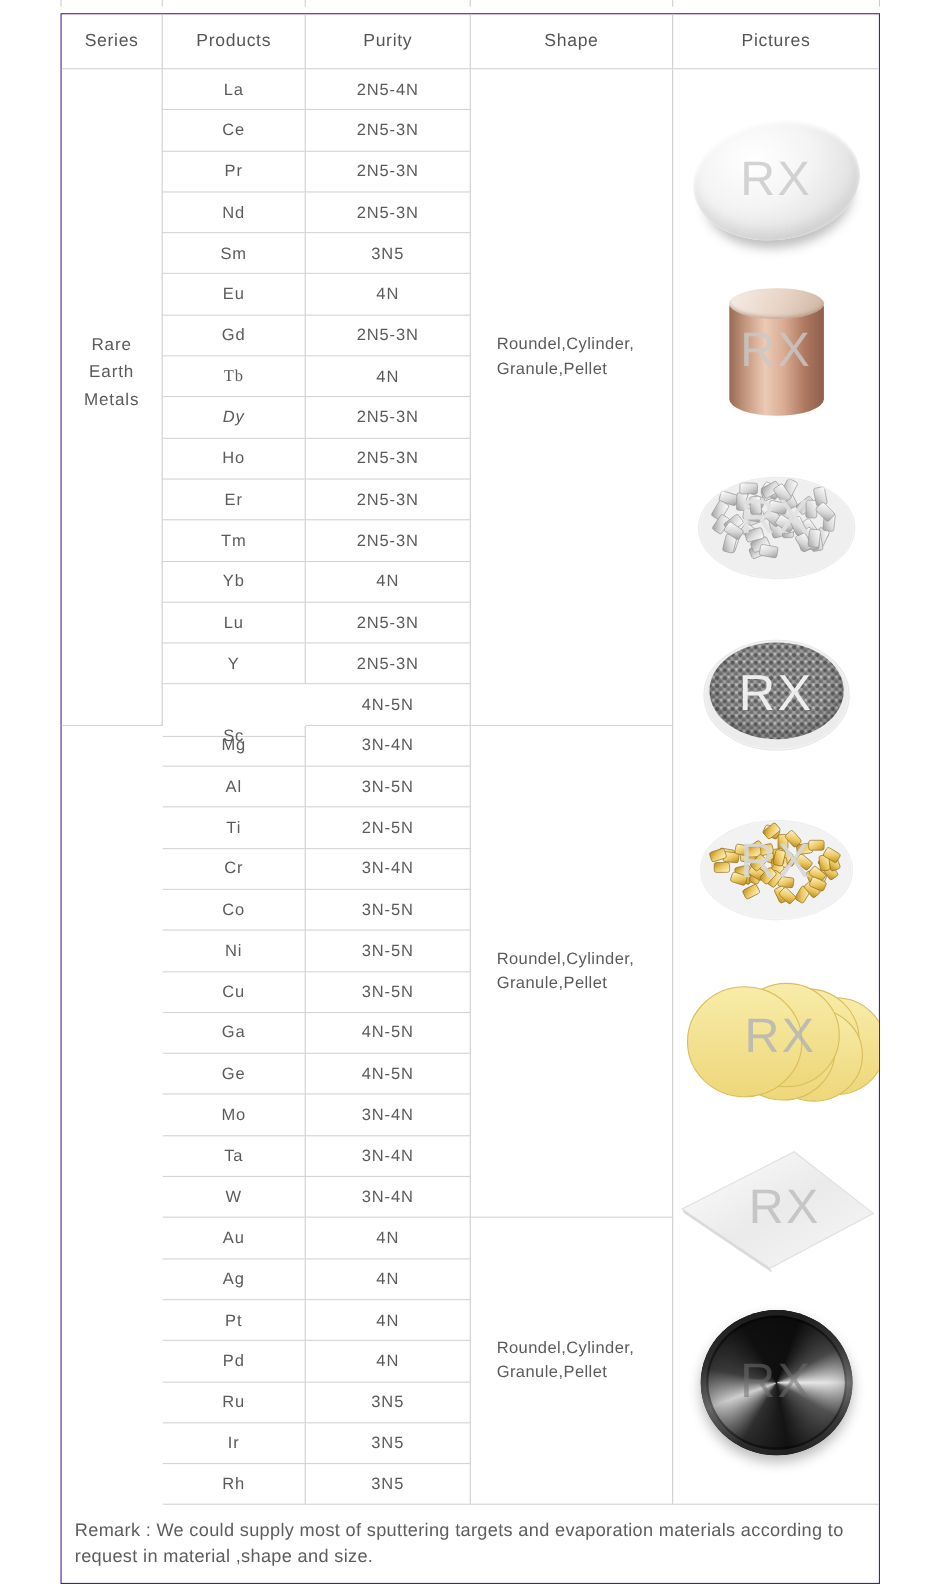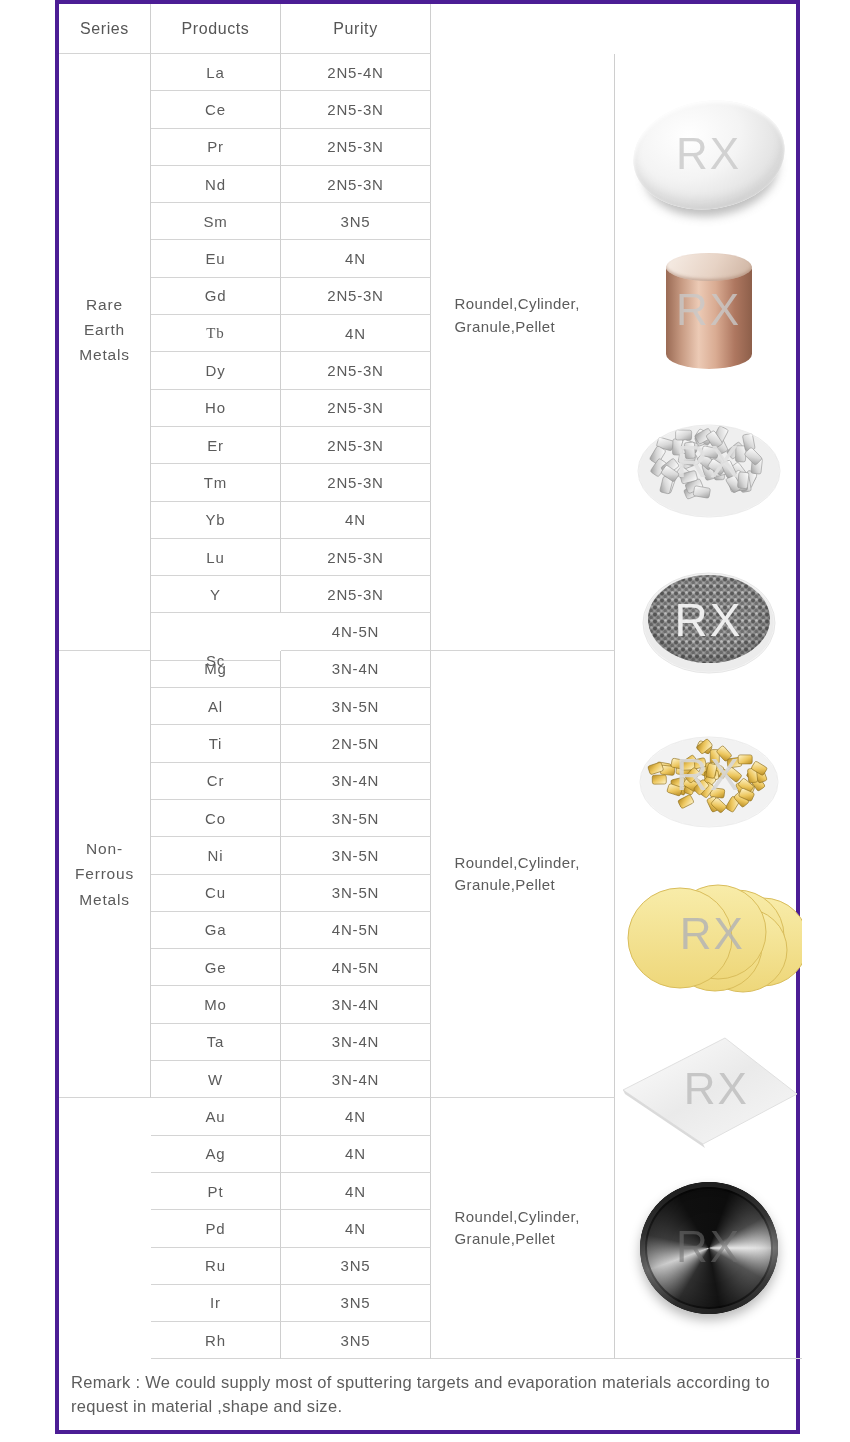--- a/index.html
+++ b/index.html
@@ -4,23 +4,23 @@
 <style>
   * { box-sizing: border-box; }
   html,body { margin:0; padding:0; background:#ffffff; }
   .page {
     position:relative; width:850px; height:1442px; background:#ffffff;
     font-family:"Liberation Sans", sans-serif; overflow:hidden;
   }
   .stub { position:absolute; top:0; width:1px; height:6px; background:#cfcfcf; }
 
   .grid {
-    position:absolute; left:55px; top:0; width:745px;
+    position:absolute; left:55px; top:12px; width:745px;
     display:grid; grid-template-columns:92px 130px 150px 184px 187px;
-    border:4px solid #4c1d95; background:#ffffff;
+    border:1px solid #4c1d95; background:#ffffff;
   }
   .cell {
     border-right:1px solid #cecece; border-bottom:1px solid #d4d4d4;
     display:flex; align-items:center; justify-content:center;
     color:#5b5b5b; font-size:15px; letter-spacing:0.8px;
   }
   .last { border-right:none; }
   .header-cell { font-size:16px; color:#565656; letter-spacing:0.6px; }
 
   .series-cell { }
@@ -106,20 +106,22 @@
   <div class="stub" style="left:147px"></div>
   <div class="stub" style="left:277px"></div>
   <div class="stub" style="left:427px"></div>
   <div class="stub" style="left:611px"></div>
   <div class="stub" style="left:799px"></div>
 
   <div class="grid" id="grid" style="grid-template-rows: 50px repeat(35, 37.3px) minmax(71px, auto);">
     <div class="cell header-cell" style="grid-column:1;grid-row:1">Series</div>
     <div class="cell header-cell" style="grid-column:2;grid-row:1">Products</div>
     <div class="cell header-cell" style="grid-column:3;grid-row:1">Purity</div>
+    <div class="cell header-cell" style="grid-column:4;grid-row:1">Shape</div>
+    <div class="cell header-cell last" style="grid-column:5;grid-row:1">Pictures</div>
 
     <div class="cell pictures-cell last" id="pictures-cell" style="grid-area: 2 / 5 / 37;">
 
       <div class="pic p1">
         <div class="disc1"></div>
         <span class="wm">RX</span>
       </div>
 
       <div class="pic p2">
         <div class="cyl">
@@ -337,41 +339,38 @@
       <div class="cell product-cell" style="grid-area: 5 / 2;">Nd</div>
       <div class="cell purity-cell" style="grid-area: 5 / 3;">2N5-3N</div>
       <div class="cell product-cell" style="grid-area: 6 / 2;">Sm</div>
       <div class="cell purity-cell" style="grid-area: 6 / 3;">3N5</div>
       <div class="cell product-cell" style="grid-area: 7 / 2;">Eu</div>
       <div class="cell purity-cell" style="grid-area: 7 / 3;">4N</div>
       <div class="cell product-cell" style="grid-area: 8 / 2; text-align: right;">Gd</div>
       <div class="cell purity-cell" style="grid-area: 8 / 3;">2N5-3N</div>
       <div class="cell product-cell" style="grid-area: 9 / 2; font-family: Liberation Serif, serif;">Tb</div>
       <div class="cell purity-cell" style="grid-area: 9 / 3;">4N</div>
-      <div class="cell product-cell" style="grid-area: 10 / 2;">Dy</div>
+      <div class="cell product-cell" style="grid-area: 10 / 2; font-style: italic;">Dy</div>
       <div class="cell purity-cell" style="grid-area: 10 / 3;">2N5-3N</div>
       <div class="cell product-cell" style="grid-area: 11 / 2;">Ho</div>
       <div class="cell purity-cell" style="grid-area: 11 / 3;">2N5-3N</div>
       <div class="cell product-cell" style="grid-area: 12 / 2;">Er</div>
       <div class="cell purity-cell" style="grid-area: 12 / 3;">2N5-3N</div>
       <div class="cell product-cell" style="grid-area: 13 / 2;">Tm</div>
       <div class="cell purity-cell" style="grid-area: 13 / 3;">2N5-3N</div>
       <div class="cell product-cell" style="grid-area: 14 / 2;">Yb</div>
       <div class="cell purity-cell" style="grid-area: 14 / 3;">4N</div>
       <div class="cell product-cell" style="grid-area: 15 / 2;">Lu</div>
       <div class="cell purity-cell" style="grid-area: 15 / 3;">2N5-3N</div>
       <div class="cell product-cell" style="grid-area: 16 / 2;">Y</div>
       <div class="cell purity-cell" style="grid-area: 16 / 3;">2N5-3N</div>
       <div class="cell product-cell" style="grid-area: 17 / 2; margin-top: 47px;">Sc</div>
       <div class="cell purity-cell" style="grid-area: 17 / 3;">4N-5N</div>
       <div class="cell shape-cell lift-shape" style="grid-area: 2 / 4 / 18;">
         <div class="shape-text">Roundel,Cylinder, Granule,Pellet</div>
-      </div>
-      <div class="cell series-cell" style="grid-area: 18 / 1 / 30;">
-        <div class="series-text">Non-Ferrous Metals</div>
       </div>
       <div class="cell product-cell" style="grid-area: 18 / 2;">Mg</div>
       <div class="cell purity-cell" style="grid-area: 18 / 3;">3N-4N</div>
       <div class="cell product-cell" style="grid-area: 19 / 2;">Al</div>
       <div class="cell purity-cell" style="grid-area: 19 / 3;">3N-5N</div>
       <div class="cell product-cell" style="grid-area: 20 / 2;">Ti</div>
       <div class="cell purity-cell" style="grid-area: 20 / 3;">2N-5N</div>
       <div class="cell product-cell" style="grid-area: 21 / 2;">Cr</div>
       <div class="cell purity-cell" style="grid-area: 21 / 3;">3N-4N</div>
       <div class="cell product-cell" style="grid-area: 22 / 2;">Co</div>

